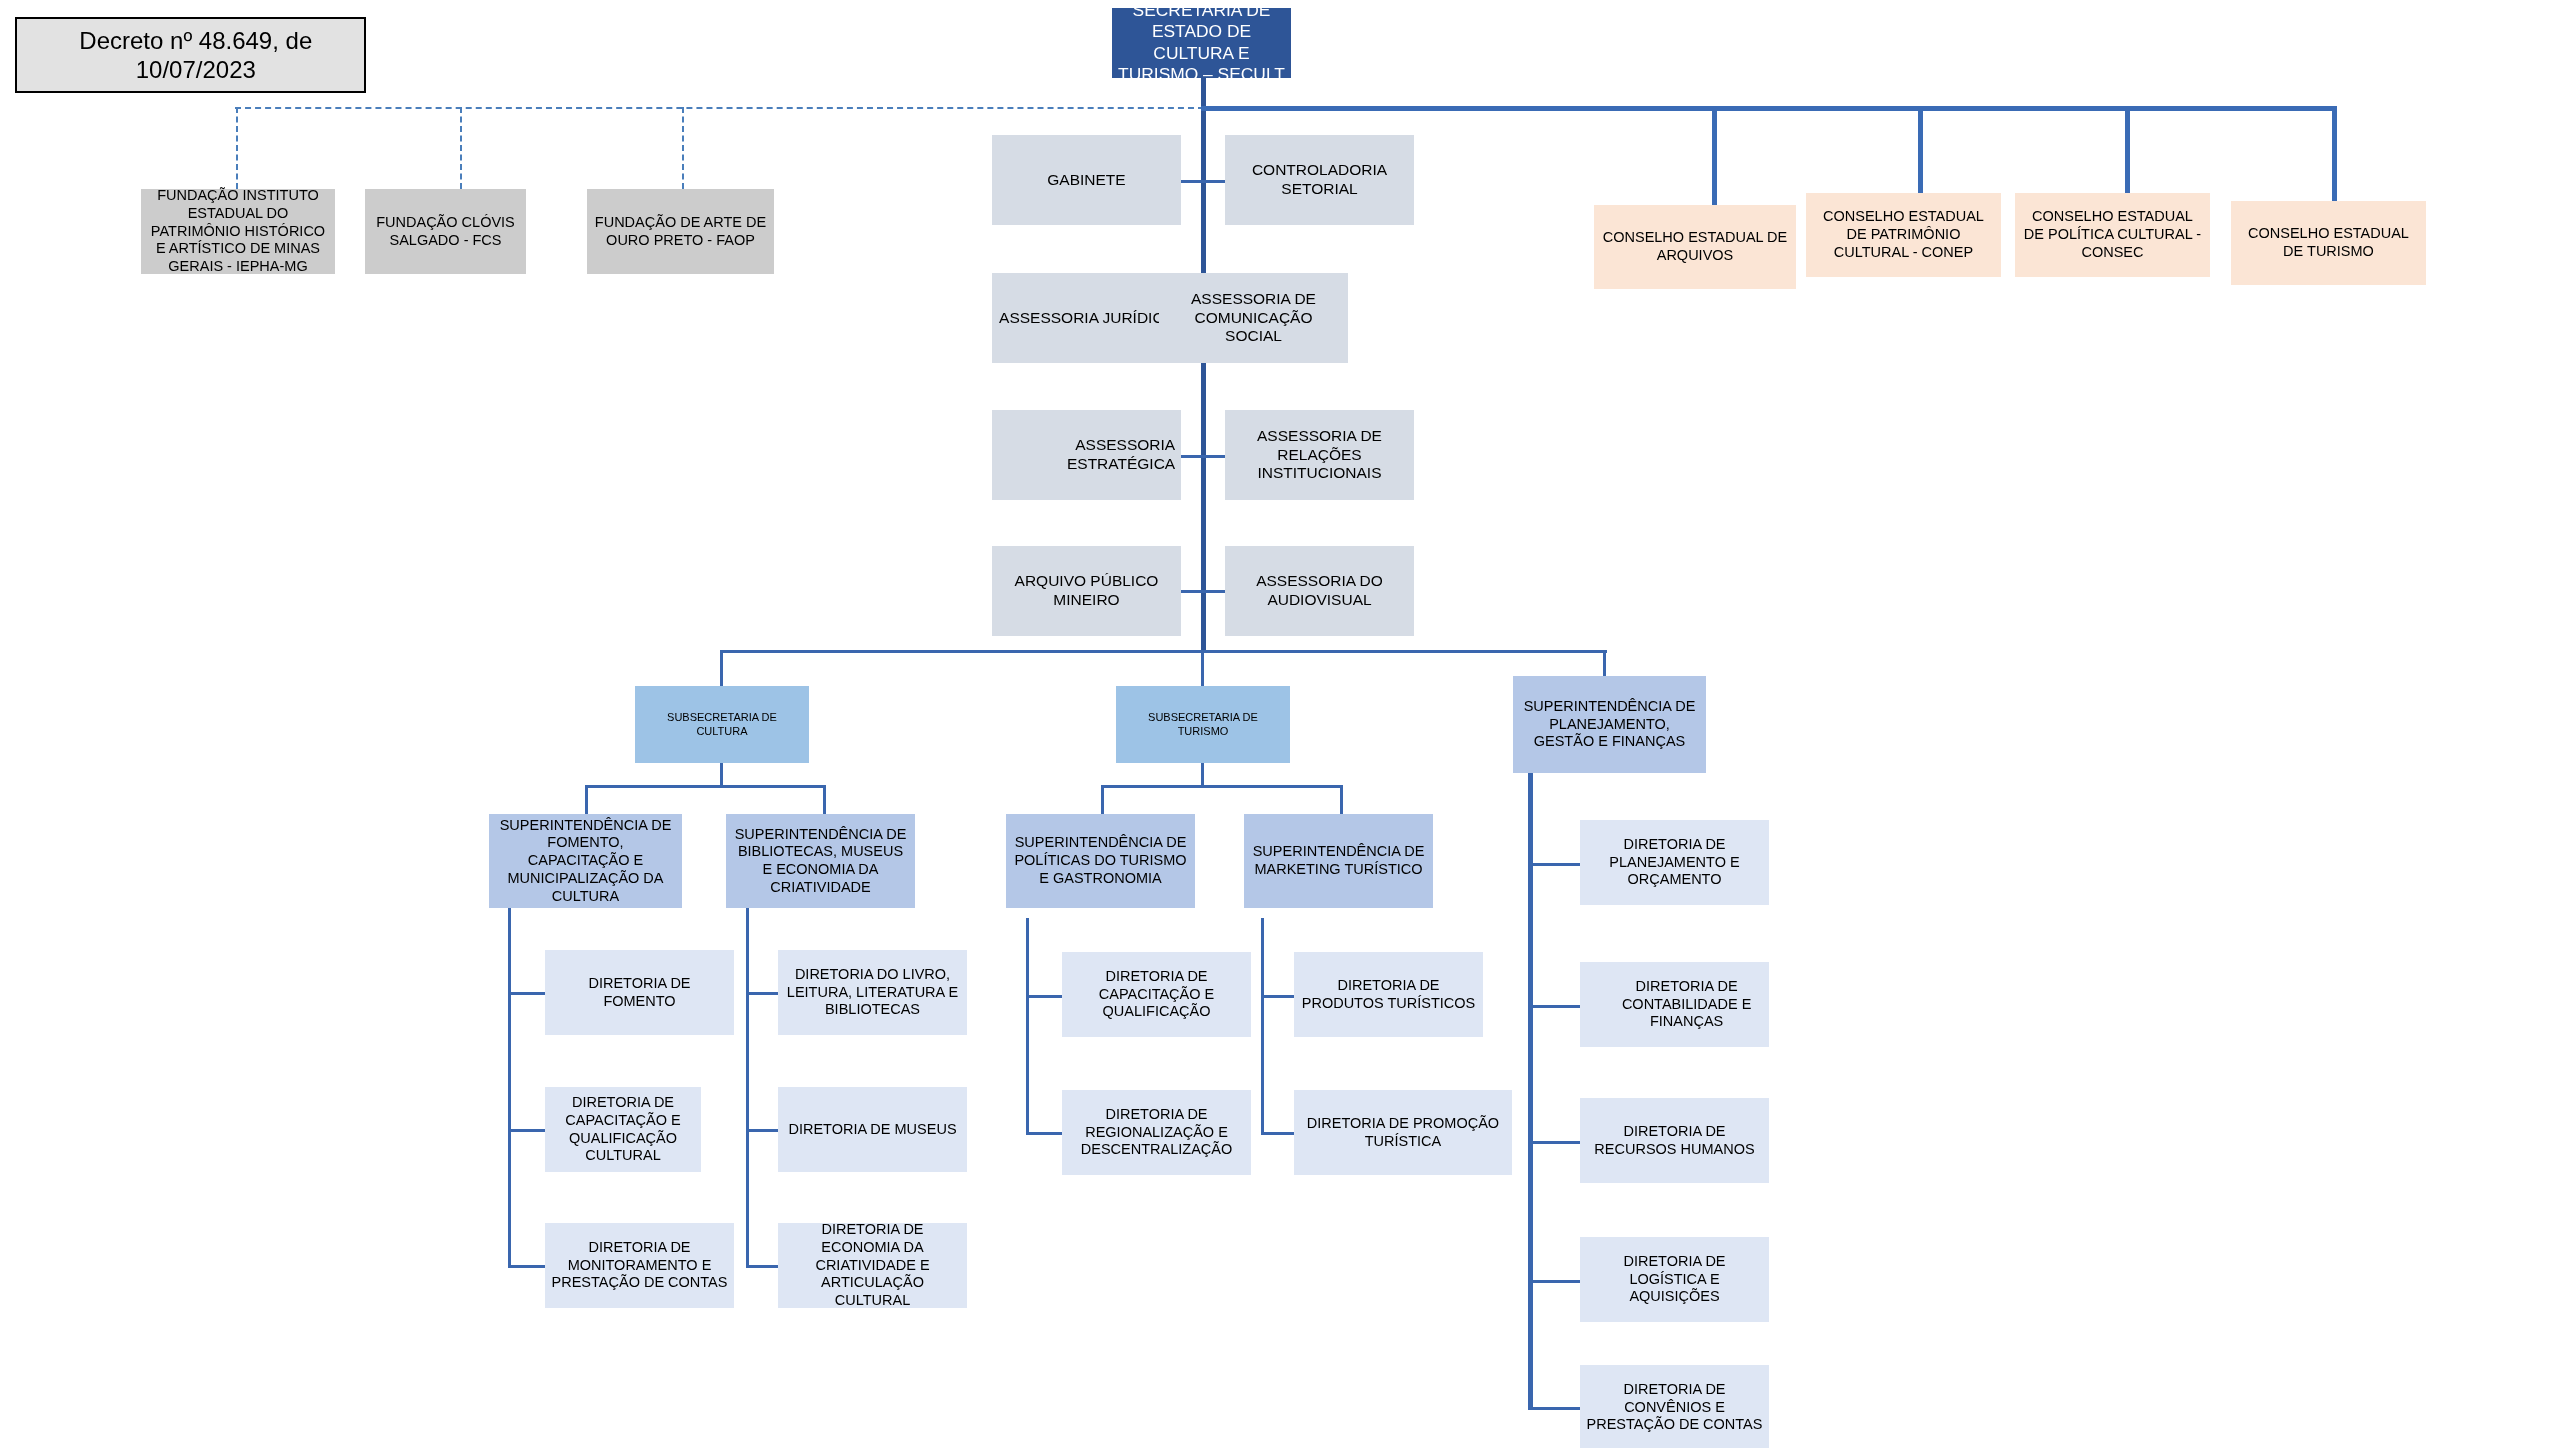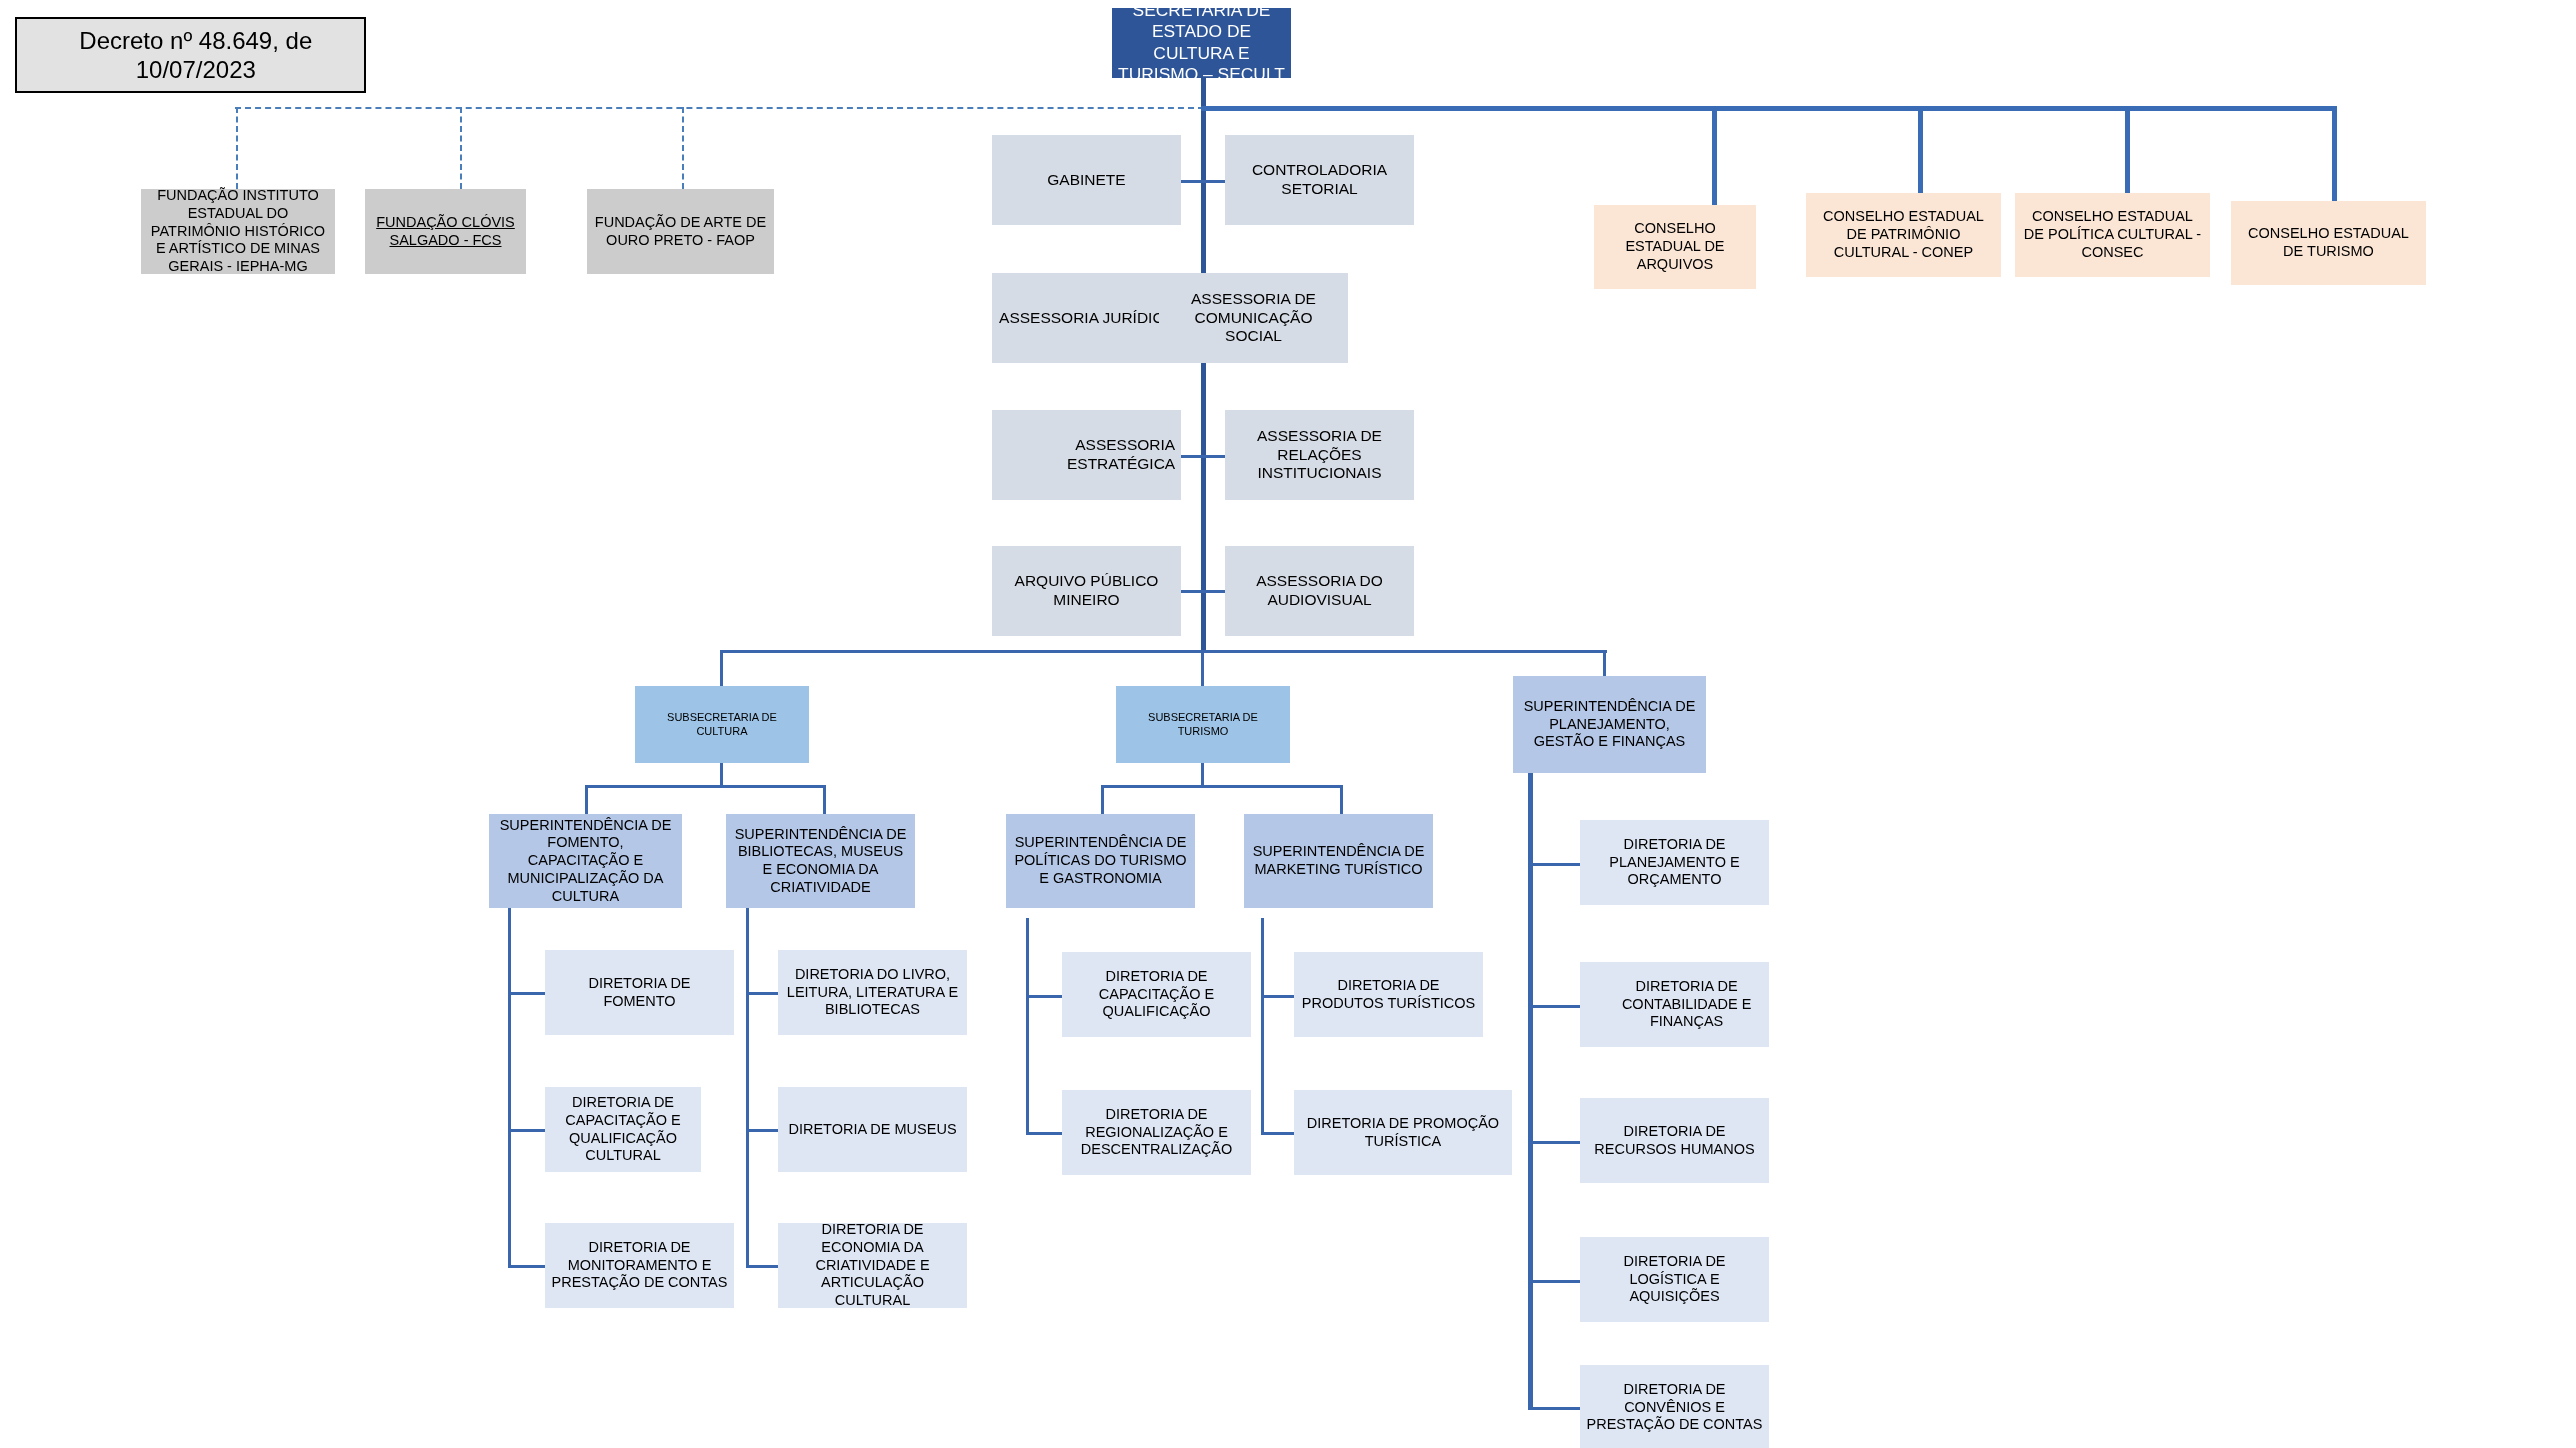--- a/index.html
+++ b/index.html
@@ -155,24 +155,24 @@
   <div class="ln ln-h" style="left:1528px; top:1005px; width:52px;"></div>
   <div class="ln ln-h" style="left:1528px; top:1141px; width:52px;"></div>
   <div class="ln ln-h" style="left:1528px; top:1280px; width:52px;"></div>
   <div class="ln ln-h" style="left:1528px; top:1407px; width:52px;"></div>
 
   <div class="node n-decreto" style="left:14.5px; top:17.4px; width:351px; height:76px;">Decreto nº 48.649, de 10/07/2023</div>
 
   <div class="node n-root" style="left:1112px; top:7.7px; width:179px; height:70px;">SECRETARIA DE ESTADO DE CULTURA E TURISMO – SECULT</div>
 
   <div class="node n-foundation" style="left:141px; top:189px; width:194px; height:85px;">FUNDAÇÃO INSTITUTO ESTADUAL DO PATRIMÔNIO HISTÓRICO E ARTÍSTICO DE MINAS GERAIS - IEPHA-MG</div>
-  <div class="node n-foundation" style="left:365px; top:189px; width:161px; height:85px;text-decoration:underline;">FUNDAÇÃO CLÓVIS SALGADO - FCS</div>
+  <div class="node n-foundation" style="left:365px; top:189px; width:161px; height:85px;">FUNDAÇÃO CLÓVIS SALGADO - FCS</div>
   <div class="node n-foundation" style="left:587px; top:189px; width:187px; height:85px;">FUNDAÇÃO DE ARTE DE OURO PRETO - FAOP</div>
 
-  <div class="node n-council" style="left:1594px; top:205px; width:162px; height:84px;">CONSELHO ESTADUAL DE ARQUIVOS</div>
+  <div class="node n-council" style="left:1594px; top:205px; width:202px; height:84px;">CONSELHO ESTADUAL DE ARQUIVOS</div>
   <div class="node n-council" style="left:1806px; top:193px; width:195px; height:84px;">CONSELHO ESTADUAL DE PATRIMÔNIO CULTURAL - CONEP</div>
   <div class="node n-council" style="left:2015px; top:193px; width:195px; height:84px;">CONSELHO ESTADUAL DE POLÍTICA CULTURAL - CONSEC</div>
   <div class="node n-council" style="left:2231px; top:201px; width:195px; height:84px;">CONSELHO ESTADUAL DE TURISMO</div>
 
   <div class="node n-staff" style="left:992px; top:135px; width:189px; height:90px;">GABINETE</div>
   <div class="node n-staff" style="left:992px; top:273px; width:189px; height:90px;">ASSESSORIA JURÍDICA</div>
   <div class="node n-staff" style="left:992px; top:410px; width:189px; height:90px;text-align:right;">ASSESSORIA ESTRATÉGICA</div>
   <div class="node n-staff" style="left:992px; top:546px; width:189px; height:90px;">ARQUIVO PÚBLICO MINEIRO</div>
 
   <div class="node n-staff" style="left:1225px; top:135px; width:189px; height:90px;">CONTROLADORIA SETORIAL</div>

